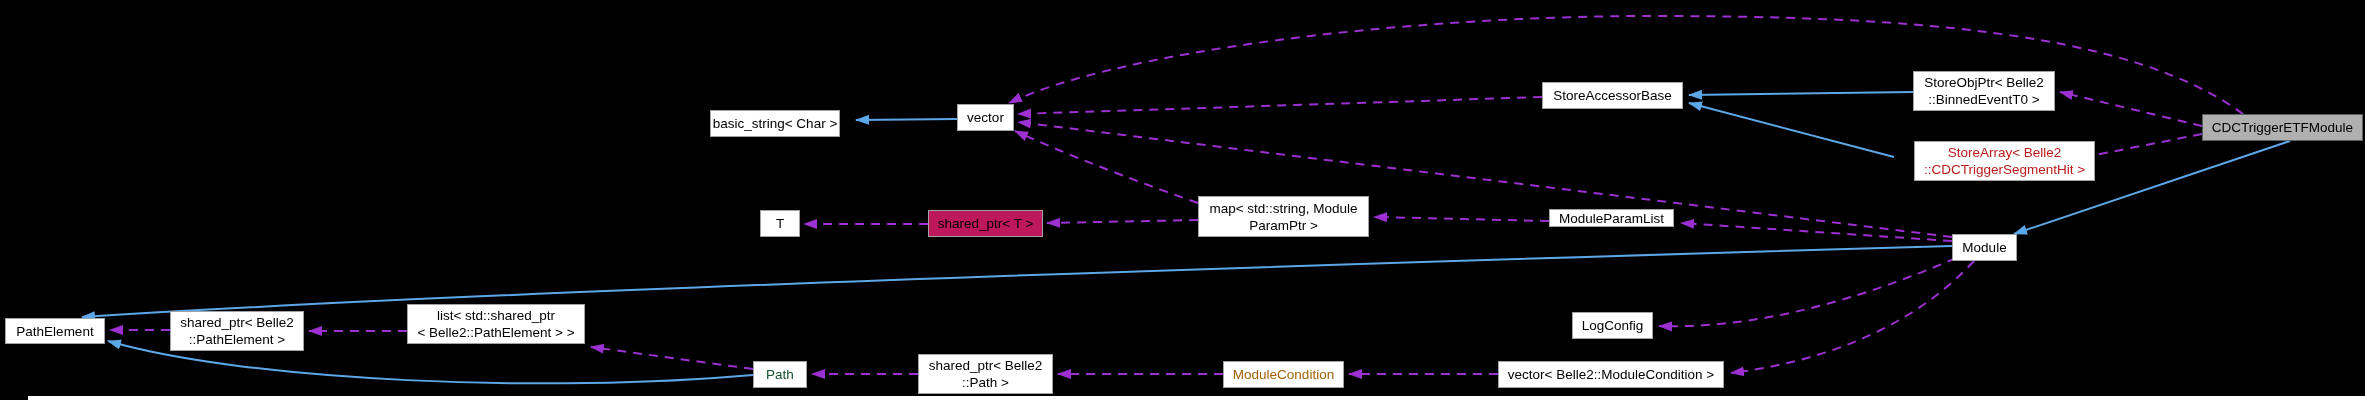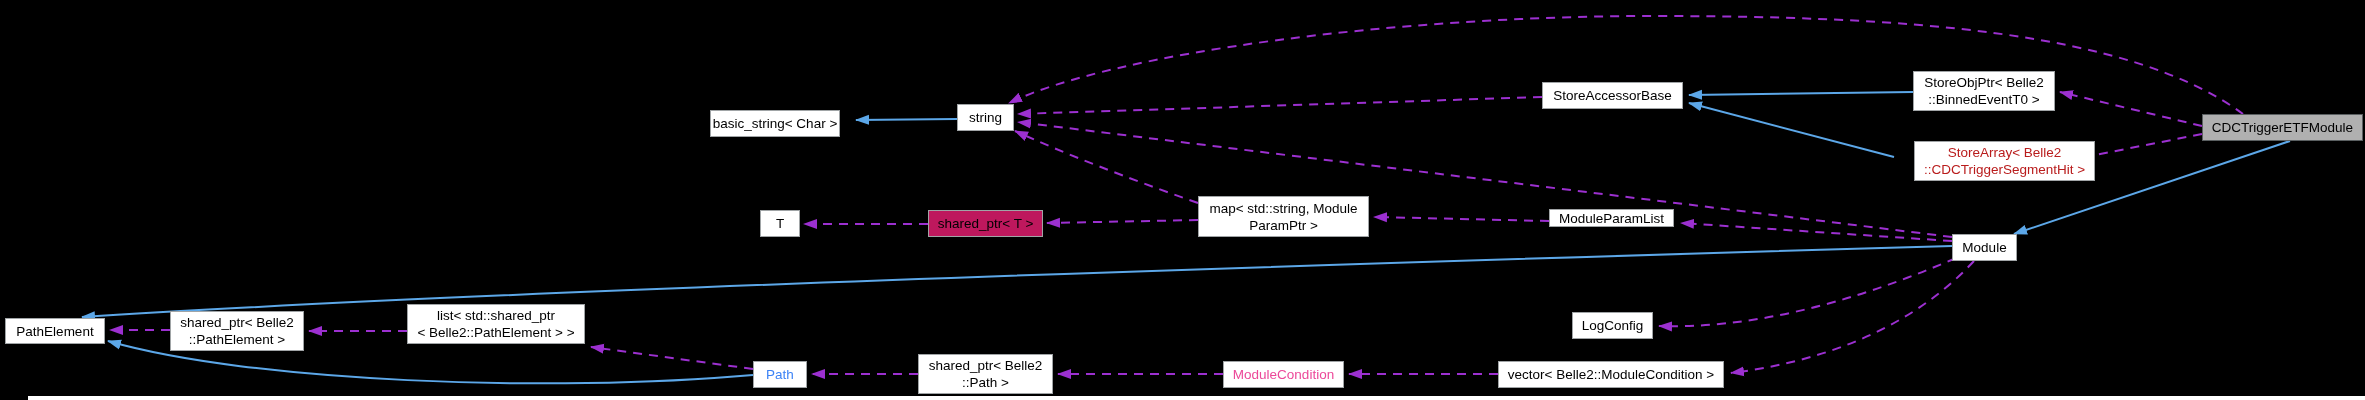--- a/index.html
+++ b/index.html
@@ -82,28 +82,28 @@
       </g>
   </svg>
   <div id="node-layer">
       <div class="node" style="left: 5px; top: 318px; width: 100px; height: 26px; color: rgb(0, 0, 0); background: rgb(255, 255, 255); border: 1.5px solid rgb(160, 164, 166);">PathElement</div>
       <div class="node" style="left: 170px; top: 311px; width: 134px; height: 40px; color: rgb(0, 0, 0); background: rgb(255, 255, 255); border: 1.5px solid rgb(160, 164, 166);">shared_ptr&lt; Belle2
 ::PathElement &gt;</div>
       <div class="node" style="left: 407px; top: 293px; width: 178px; height: 40px; color: rgb(0, 0, 0); background: rgb(255, 255, 255); border: 1.5px solid rgb(160, 164, 166); margin-top: 11px;">list&lt; std::shared_ptr
 &lt; Belle2::PathElement &gt; &gt;</div>
       <div class="node" style="left: 710px; top: 110px; width: 130px; height: 27px; color: rgb(0, 0, 0); background: rgb(255, 255, 255); border: 1.5px solid rgb(160, 164, 166);">basic_string&lt; Char &gt;</div>
       <div class="node" style="left: 760px; top: 210px; width: 40px; height: 27px; color: rgb(0, 0, 0); background: rgb(255, 255, 255); border: 1.5px solid rgb(160, 164, 166);">T</div>
-      <div class="node" style="left: 753px; top: 361px; width: 54px; height: 27px; color: #3b82f6; background: rgb(255, 255, 255); border: 1.5px solid rgb(160, 164, 166);">Path</div>
-      <div class="node" style="left: 957px; top: 104px; width: 57px; height: 27px; color: rgb(0, 0, 0); background: rgb(255, 255, 255); border: 1.5px solid rgb(160, 164, 166);">string</div>
+      <div class="node" style="left: 753px; top: 361px; width: 54px; height: 27px; color: #14532d; background: rgb(255, 255, 255); border: 1.5px solid rgb(160, 164, 166);">Path</div>
+      <div class="node" style="left: 957px; top: 104px; width: 57px; height: 27px; color: rgb(0, 0, 0); background: rgb(255, 255, 255); border: 1.5px solid rgb(160, 164, 166);">vector</div>
       <div class="node" style="left: 928px; top: 210px; width: 115px; height: 27px; color: rgb(0, 0, 0); background: #be185d; border: 1.5px solid rgb(160, 164, 166);">shared_ptr&lt; T &gt;</div>
       <div class="node" style="left: 918px; top: 354px; width: 135px; height: 40px; color: rgb(0, 0, 0); background: rgb(255, 255, 255); border: 1.5px solid rgb(160, 164, 166);">shared_ptr&lt; Belle2
 ::Path &gt;</div>
       <div class="node" style="left: 1198px; top: 196px; width: 171px; height: 41px; color: rgb(0, 0, 0); background: rgb(255, 255, 255); border: 1.5px solid rgb(160, 164, 166);">map&lt; std::string, Module
 ParamPtr &gt;</div>
-      <div class="node" style="left: 1223px; top: 361px; width: 121px; height: 27px; color: #ec4899; background: rgb(255, 255, 255); border: 1.5px solid rgb(160, 164, 166);">ModuleCondition</div>
+      <div class="node" style="left: 1223px; top: 361px; width: 121px; height: 27px; color: #a16207; background: rgb(255, 255, 255); border: 1.5px solid rgb(160, 164, 166);">ModuleCondition</div>
       <div class="node" style="left: 1542px; top: 82px; width: 141px; height: 27px; color: rgb(0, 0, 0); background: rgb(255, 255, 255); border: 1.5px solid rgb(160, 164, 166);">StoreAccessorBase</div>
       <div class="node" style="left: 1549px; top: 209px; width: 125px; height: 18px; color: rgb(0, 0, 0); background: rgb(255, 255, 255); border: 1.5px solid rgb(160, 164, 166);">ModuleParamList</div>
       <div class="node" style="left: 1572px; top: 312px; width: 81px; height: 27px; color: rgb(0, 0, 0); background: rgb(255, 255, 255); border: 1.5px solid rgb(160, 164, 166);">LogConfig</div>
       <div class="node" style="left: 1498px; top: 361px; width: 226px; height: 27px; color: rgb(0, 0, 0); background: rgb(255, 255, 255); border: 1.5px solid rgb(160, 164, 166);">vector&lt; Belle2::ModuleCondition &gt;</div>
       <div class="node" style="left: 1913px; top: 71px; width: 142px; height: 40px; color: rgb(0, 0, 0); background: rgb(255, 255, 255); border: 1.5px solid rgb(160, 164, 166);">StoreObjPtr&lt; Belle2
 ::BinnedEventT0 &gt;</div>
       <div class="node" style="left: 1894px; top: 141px; width: 181px; height: 40px; color: #b91c1c; background: rgb(255, 255, 255); border: 1.5px solid rgb(160, 164, 166); margin-left: 20px;">StoreArray&lt; Belle2
 ::CDCTriggerSegmentHit &gt;</div>
       <div class="node" style="left: 1952px; top: 234px; width: 65px; height: 27px; color: rgb(0, 0, 0); background: rgb(255, 255, 255); border: 1.5px solid rgb(160, 164, 166);">Module</div>
       <div class="node" style="left: 2202px; top: 114px; width: 161px; height: 27px; color: rgb(0, 0, 0); background: rgb(176, 176, 176); border: 1.5px solid rgb(90, 95, 97);">CDCTriggerETFModule</div>

